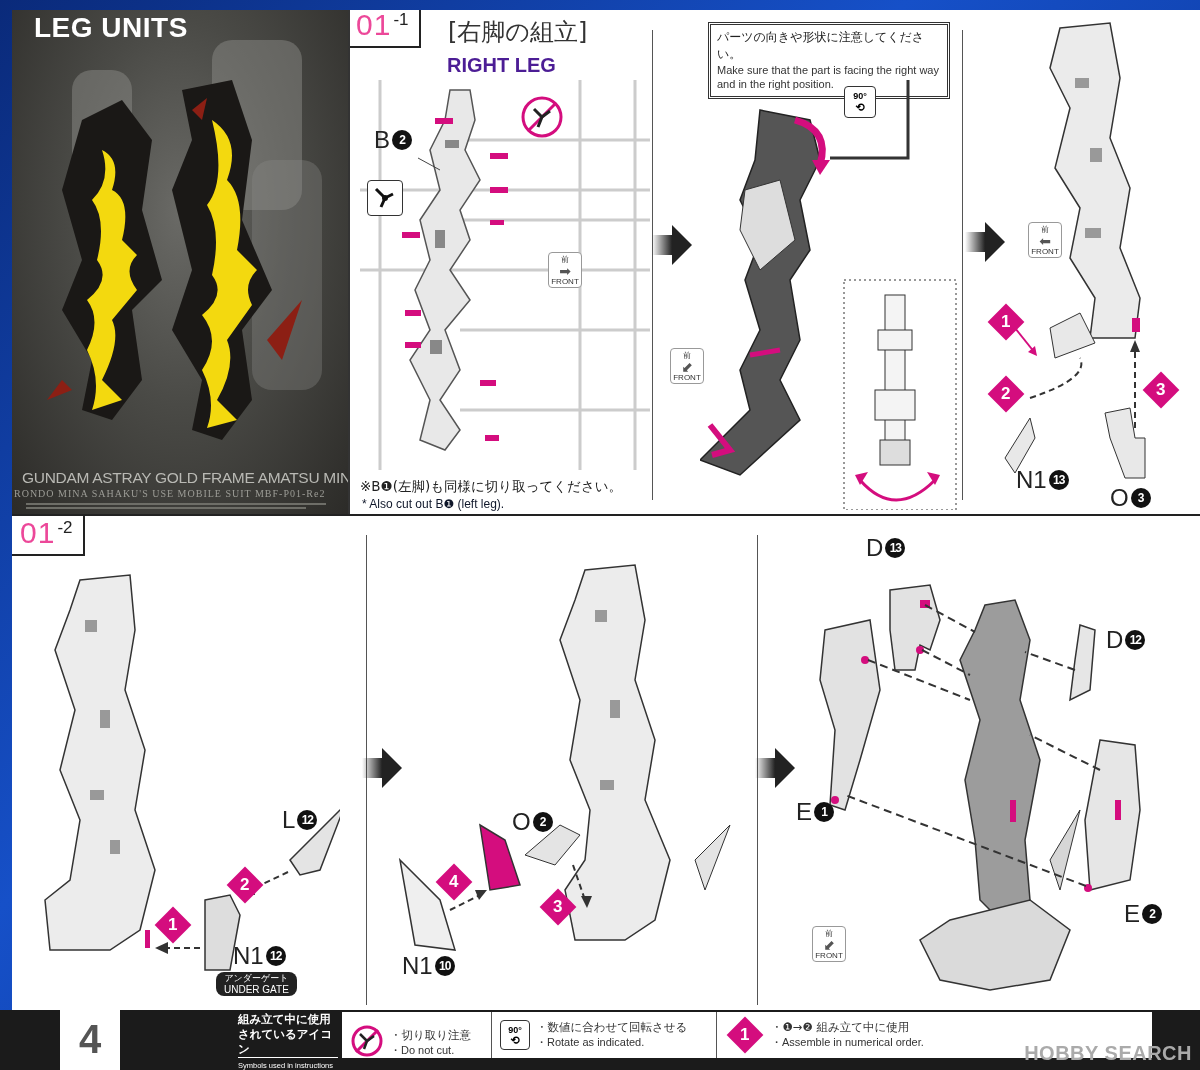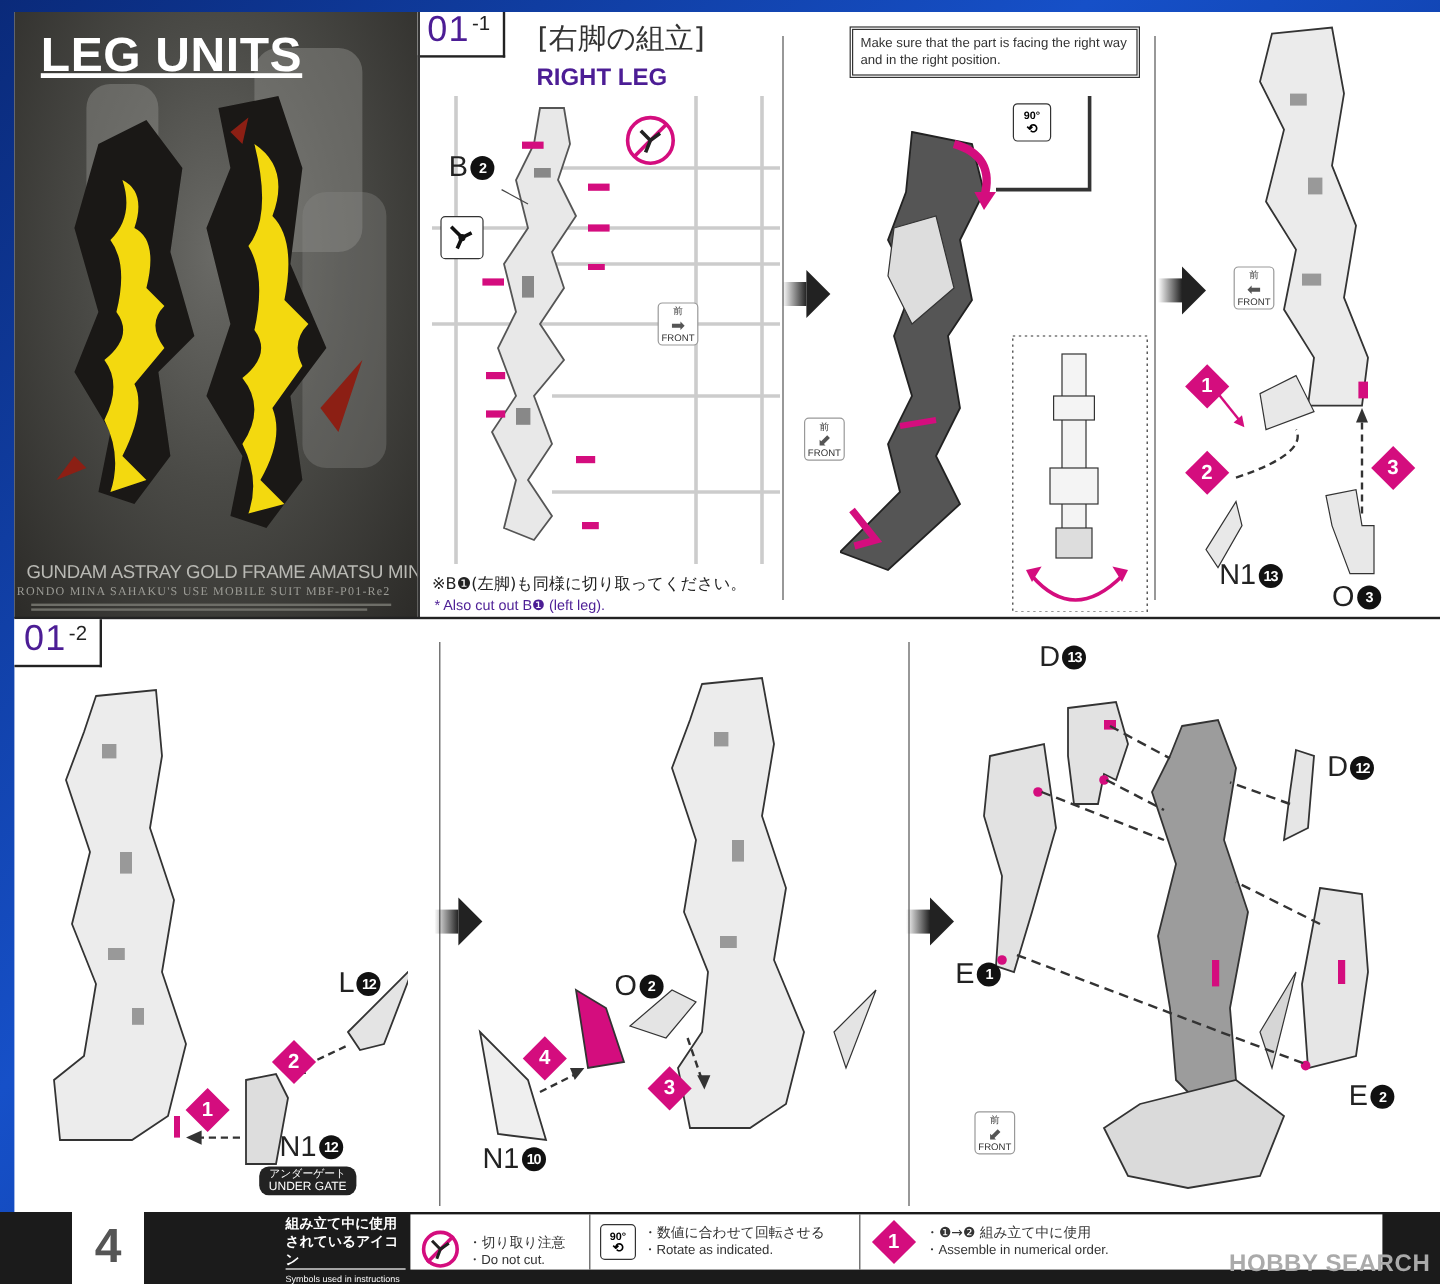--- a/index.html
+++ b/index.html
@@ -14,42 +14,41 @@
     background: #fff;
   }
   
   .hero {
     position: absolute; left: 12px; top: 10px; width: 336px; height: 505px;
     background: radial-gradient(ellipse at 50% 40%, #6a6a66 0%, #4a4a46 45%, #2c2b28 100%);
     overflow: hidden;
   }
   .hero .ghost { position:absolute; background:#8a8a86; opacity:.5; border-radius: 20px; }
   .hero-title {
-    position: absolute; left: 22px; top: 14px; color: #fff; font-size: 40px; font-weight: bold;
+    position: absolute; left: 22px; top: 2px; color: #fff; font-size: 28px; font-weight: bold;
     letter-spacing: 0.5px;
-    text-decoration: underline;
   }
   .leg-figure { position:absolute; }
   .hero-sub1 {
     position:absolute; left: 10px; bottom: 28px; color:#b9b9b4; font-size: 15.5px; letter-spacing: -0.3px;
     white-space: nowrap; font-family: "Liberation Sans", sans-serif;
   }
   .hero-sub2 {
     position:absolute; left: 2px; bottom: 16px; color:#9c9c96; font-size: 10px; letter-spacing: 1px;
     white-space: nowrap;
     font-family: Liberation Serif, serif;
   }
   .hero-fine { position:absolute; left: 14px; height: 2px; background:#6e6e68; }
   .vline { position:absolute; width: 1.5px; background:#333; }
   .hline { position:absolute; height: 2px; background:#222; }
   .step-tab {
     position:absolute; display:flex; align-items:flex-end; border:2px solid #222; border-top:none; border-left:none;
     background:#fff; padding: 0 10px 4px 8px;
   }
-  .step-num { font-size: 30px; color:#4c1d95; font-weight: normal; letter-spacing: 1px; }
+  .step-num { font-size: 30px; color:#ec4899; font-weight: normal; letter-spacing: 1px; }
   .step-sub { font-size: 17px; color:#222; margin-left: 2px; margin-bottom: 12px; }
   .step-title { position:absolute; font-size: 24px; color:#333; font-family:"DejaVu Sans", sans-serif; }
   .right-leg { position:absolute; font-size: 20px; font-weight: bold; color:#4c1d95; }
 
   .label { position:absolute; font-size: 24px; color:#222; display:flex; align-items:center; gap:2px; }
   .circ {
     display:inline-flex; width: 20px; height: 20px; border-radius: 50%; background:#111; color:#fff;
     font-size: 12px; font-weight:bold; align-items:center; justify-content:center; letter-spacing:-1px;
   }
   .diamond {
@@ -68,21 +67,21 @@
     position:absolute; width: 34px; height: 36px; border: 1px solid #999; border-radius: 4px; background:#fff;
     display:flex; flex-direction:column; align-items:center; justify-content:center; font-size: 8px; color:#333;
   }
   .front-badge .kanji { font-size: 8px; font-family:"DejaVu Sans", sans-serif; }
   .front-badge .arr { font-size: 14px; color:#555; line-height: 12px; }
 
   .big-arrow { position:absolute; width: 0; height: 0; border-top: 20px solid transparent; border-bottom: 20px solid transparent; border-left: 20px solid #222; }
   .big-arrow::before { content:""; position:absolute; left:-40px; top:-10px; width: 20px; height: 20px; background: linear-gradient(90deg, transparent, #222); }
 
   .footnote-jp { position:absolute; font-size: 13.5px; color:#222; font-family:"DejaVu Sans", sans-serif; }
-  .footnote-en { position:absolute; font-size: 12px; color:#4c1d95; }
+  .footnote-en { position:absolute; font-size: 12px; color:#0f172a; }
 
   .under-gate {
     position:absolute; background:#222; color:#fff; border-radius: 8px; text-align:center; padding: 1px 8px;
     font-size: 10px; line-height: 11px;
   }
   .under-gate .jp { font-family:Liberation Sans, sans-serif; font-size: 9px; }
 
   
   .footer { position:absolute; left: 0; top: 1010px; width: 1200px; height: 60px; background:#1b1b1b; }
   .page-num-box { position:absolute; left: 60px; top: 1008px; width: 60px; height: 62px; background:#fff;
@@ -186,20 +185,21 @@
   <span class="kanji">前</span>
   <span class="arr">➡</span>
   <span>FRONT</span>
 </div>
 <div class="footnote-jp" style="left:360px;top:478px;">※B❶(左脚)も同様に切り取ってください。</div>
 <div class="footnote-en" style="left:362px;top:497px;">* Also cut out B❶ (left leg).</div>
 
 <div class="big-arrow" style="left:672px;top:225px;"></div>
 
 <div class="note-box" style="left:708px;top:22px;width:242px;">
+  <div class="note-jp">パーツの向きや形状に注意してください。</div>
   <div class="note-en">Make sure that the part is facing the right way</div>
   <div class="note-en">and in the right position.</div>
 </div>
 <svg class="part" style="left:700px;top:80px" width="260" height="430">
   <polyline points="208,0 208,78 130,78" stroke="#333" stroke-width="3" fill="none"></polyline>
   <path d="M60 30 L110 40 L120 80 L100 120 L110 170 L90 200 L100 260 L80 300 L100 340 L40 395 L0 380 L50 330 L40 290 L60 250 L45 200 L60 160 L40 120 L55 80 Z" fill="#555" stroke="#222" stroke-width="1.5"></path>
   <path d="M45 110 L80 100 L95 160 L60 190 L40 150 Z" fill="#ddd" stroke="#333"></path>
   <path d="M95 40 Q130 50 120 85" stroke="#d40d7e" stroke-width="7" fill="none"></path>
   <polygon points="112,80 130,80 120,95" fill="#d40d7e"></polygon>
   <path d="M10 345 L30 370 L12 375" stroke="#d40d7e" stroke-width="6" fill="none"></path>

